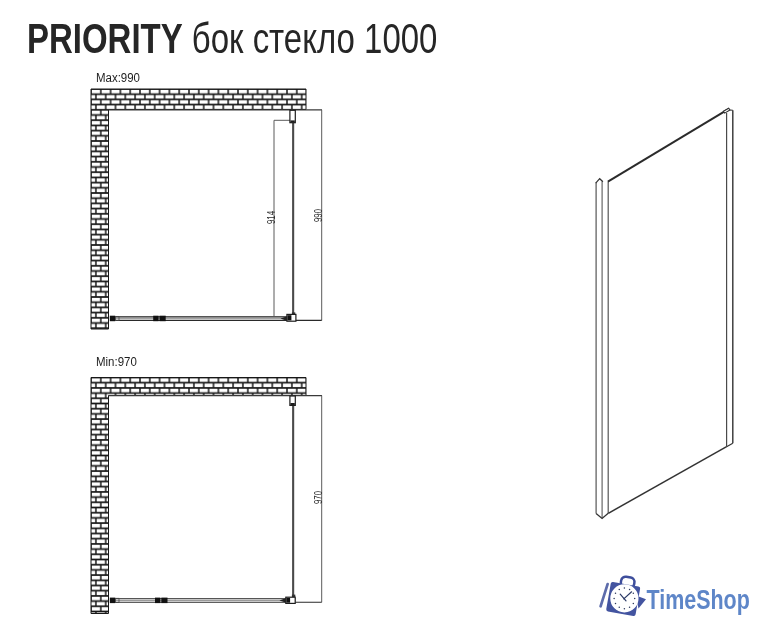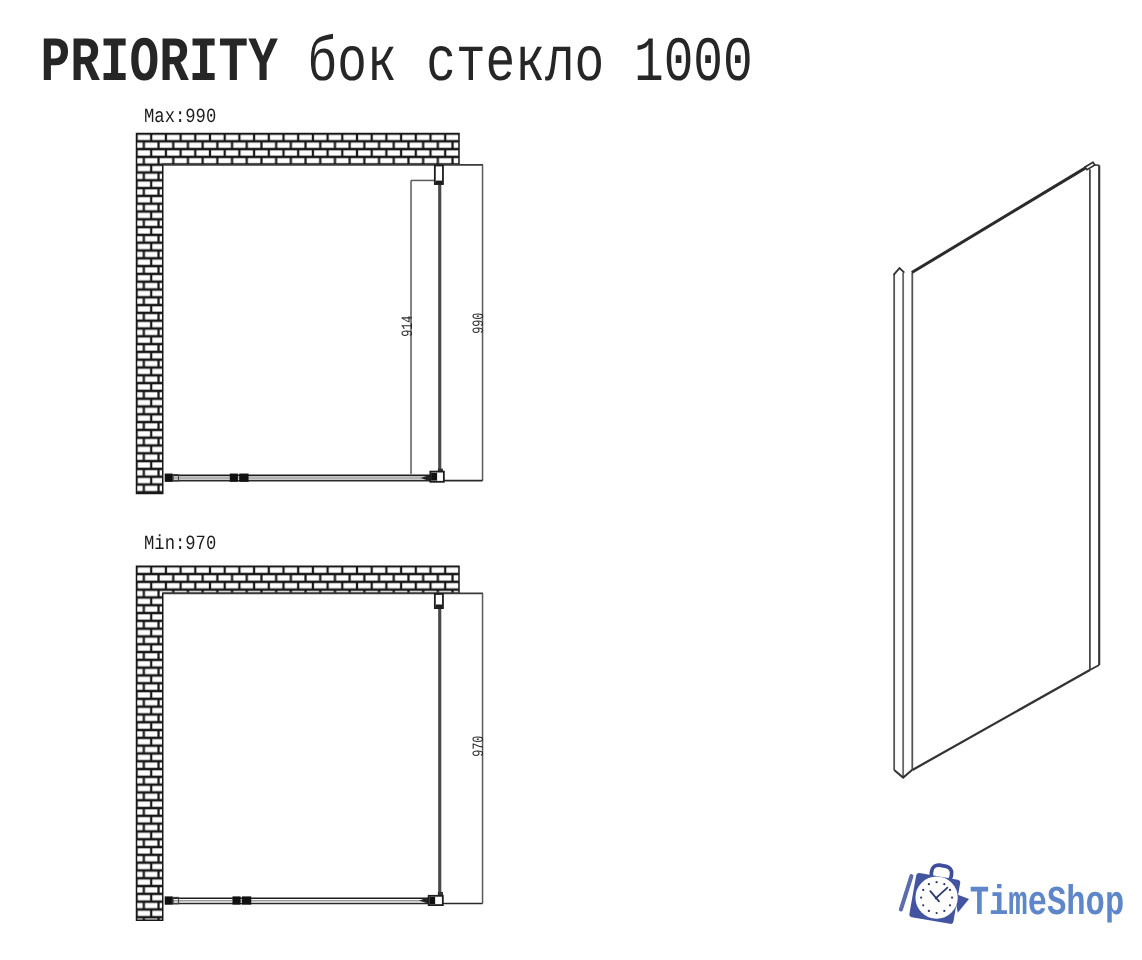--- a/index.html
+++ b/index.html
@@ -1,17 +1,17 @@
 <!DOCTYPE html>
 <html><head>
 <meta charset="utf-8">
 <style>
   html,body{margin:0;padding:0;background:#fff;}
   #page{position:relative;width:761px;height:640px;background:#ffffff;overflow:hidden;
-        font-family:Liberation Mono, monospace;}
+        font-family:Liberation Sans, sans-serif;}
   svg{position:absolute;left:0;top:0;}
 </style>
 </head>
 <body>
 <div id="page">
 <svg width="761" height="640" viewBox="0 0 761 640">
   <defs>
     <pattern id="brick" patternUnits="userSpaceOnUse" x="91" y="89" width="9.8" height="10.4">
       <rect x="0" y="0" width="9.8" height="10.4" fill="#181818"></rect>
       <rect x="0.75" y="0.85" width="8.3" height="3.5" fill="#ffffff"></rect>

